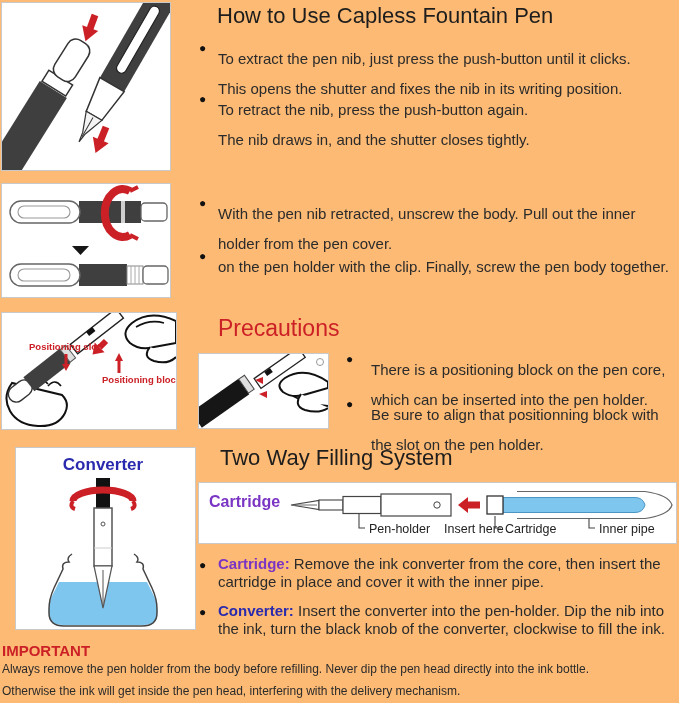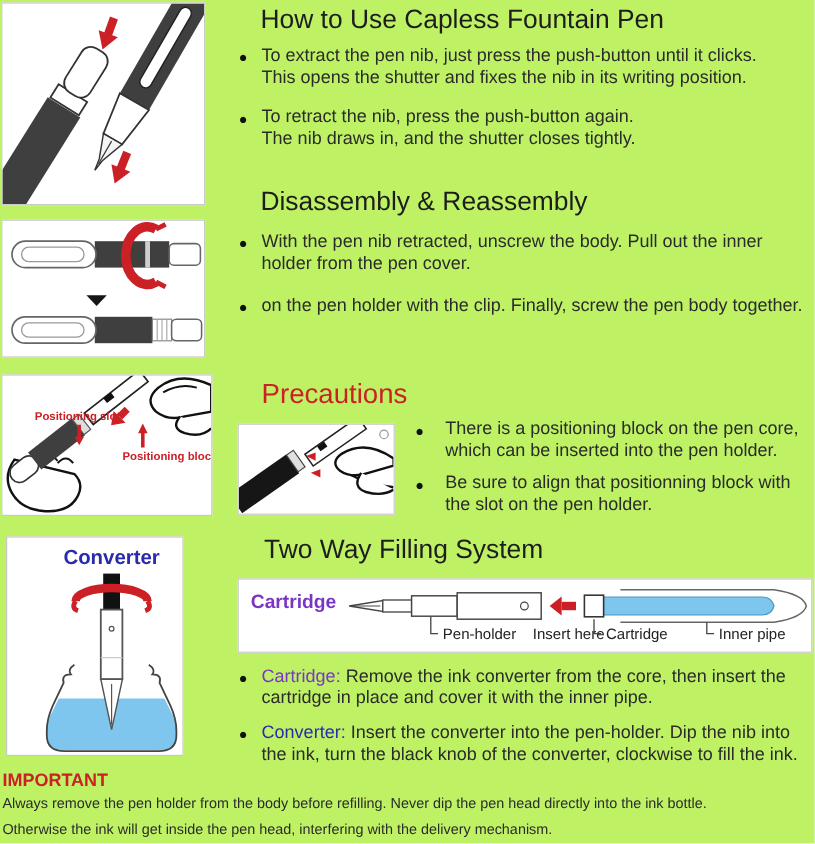--- a/index.html
+++ b/index.html
@@ -1,35 +1,35 @@
 <!DOCTYPE html>
 <html style="--red: #cc2027; --blue: #2a2aae; --purple: #7b35c4; --ink: #7fc6ef;"><head>
 <meta charset="utf-8">
 <style>
   html,body{margin:0;padding:0;background:#fff;}
   #page{
-    position:relative;width:679px;height:703px;background:#bef264;
+    position:relative;width:679px;height:703px;background:#fdba74;
     font-family:"Liberation Sans", sans-serif;color:#2b2b2b;overflow:hidden;
   }
   .box{
     position:absolute;background:#fff;border:1px solid #c9c9c9;
     box-sizing:border-box;overflow:hidden;
   }
   .heading{
     position:absolute;font-size:22px;font-weight:400;color:#1d1d1d;white-space:nowrap;
   }
   .heading.red{color:var(--red);font-size:23px;}
   .bullet{position:absolute;font-size:15px;line-height:17.5px;color:#2b2b2b;}
   .bullet .dot{position:absolute;left:0;top:2px;font-size:12px;color:#111;}
   .bullet .txt{margin-left:19px;}
   .bullet.prec .txt{margin-left:25px;}
-  .bullet .l{display:block;white-space:nowrap;}
+  .bullet .l{display:block;white-space:nowrap;margin-top:12px;}
   .bullet.wrap{width:481px;}
   .bullet.wrap .txt{width:462px;}
-  .term{font-weight:normal;}
+  .term{font-weight:bold;}
   .term.purple{color:var(--purple);}
   .term.blue{color:var(--blue);}
   .important-title{
     position:absolute;left:2px;top:642px;font-size:15px;font-weight:bold;color:var(--red);
   }
   .footer-line{position:absolute;left:2px;font-size:12px;color:#2b2b2b;white-space:nowrap;text-align:right;}
   svg{display:block;}
   svg text{font-family:"Liberation Sans", sans-serif;}
   .pen-dark{fill:#3f3f3f;}
   .fill-red{fill:var(--red);}
@@ -107,21 +107,20 @@
         <line x1="129" y1="82" x2="129" y2="100" stroke="#aaa"></line>
         <line x1="133" y1="82" x2="133" y2="100" stroke="#aaa"></line>
         <line x1="137" y1="82" x2="137" y2="100" stroke="#aaa"></line>
         <rect x="141" y="82" width="25" height="18" rx="4" fill="#fff" stroke="#666" stroke-width="1.3"></rect>
         <rect x="8" y="80" width="70" height="22" rx="11" fill="#fff" stroke="#666" stroke-width="1.4"></rect>
         <rect x="16" y="85" width="52" height="12" rx="6" fill="#fff" stroke="#999" stroke-width="1.1"></rect>
       </g>
     </svg>
   </div>
 
-  <div class="heading" style="left:217px;top:155px">Disassembly &amp; Reassembly</div>
 
   <div class="bullet" style="left:199px;top:193px">
     <span class="dot">●</span>
     <div class="txt">
       <span class="l">With the pen nib retracted, unscrew the body. Pull out the inner</span>
       <span class="l">holder from the pen cover.</span>
     </div>
   </div>
   <div class="bullet" style="left:199px;top:246px">
     <span class="dot">●</span>
@@ -206,21 +205,21 @@
     </div>
   </div>
   <div class="bullet prec" style="left:346px;top:394px">
     <span class="dot">●</span>
     <div class="txt">
       <span class="l">Be sure to align that positionning block with</span>
       <span class="l">the slot on the pen holder.</span>
     </div>
   </div>
 
-  <div class="box" style="left:5px;top:447px;width:148px;height:183px">
+  <div class="box" style="left:15px;top:447px;width:181px;height:183px">
     <svg width="172" height="181" viewBox="0 0 172 181">
       <text x="87" y="22" text-anchor="middle" font-size="17" font-weight="bold" style="fill:var(--blue)">Converter</text>
 
       <path d="M 43 134 L 131 134 L 136 144 Q 141 153 141 162 L 141 166 Q 141 177 127 177 L 47 177 Q 33 177 33 166 L 33 162 Q 33 153 38 144 Z" class="fill-ink"></path>
 
       <path d="M 56 106 Q 50 110 53 114 Q 45 114 47 121 L 38 140 Q 33 151 33 161 L 33 165 Q 33 178 48 178 L 126 178 Q 141 178 141 165 L 141 161 Q 141 151 136 140 L 127 121 Q 129 114 121 114 Q 124 110 118 106" fill="none" stroke="#444" stroke-width="1.5"></path>
 
       <g>
         <rect x="80" y="30" width="14" height="30" fill="#111"></rect>
         <path d="M 57 53 A 30 11 0 1 1 117 53" fill="none" class="stroke-red" stroke-width="7"></path>

